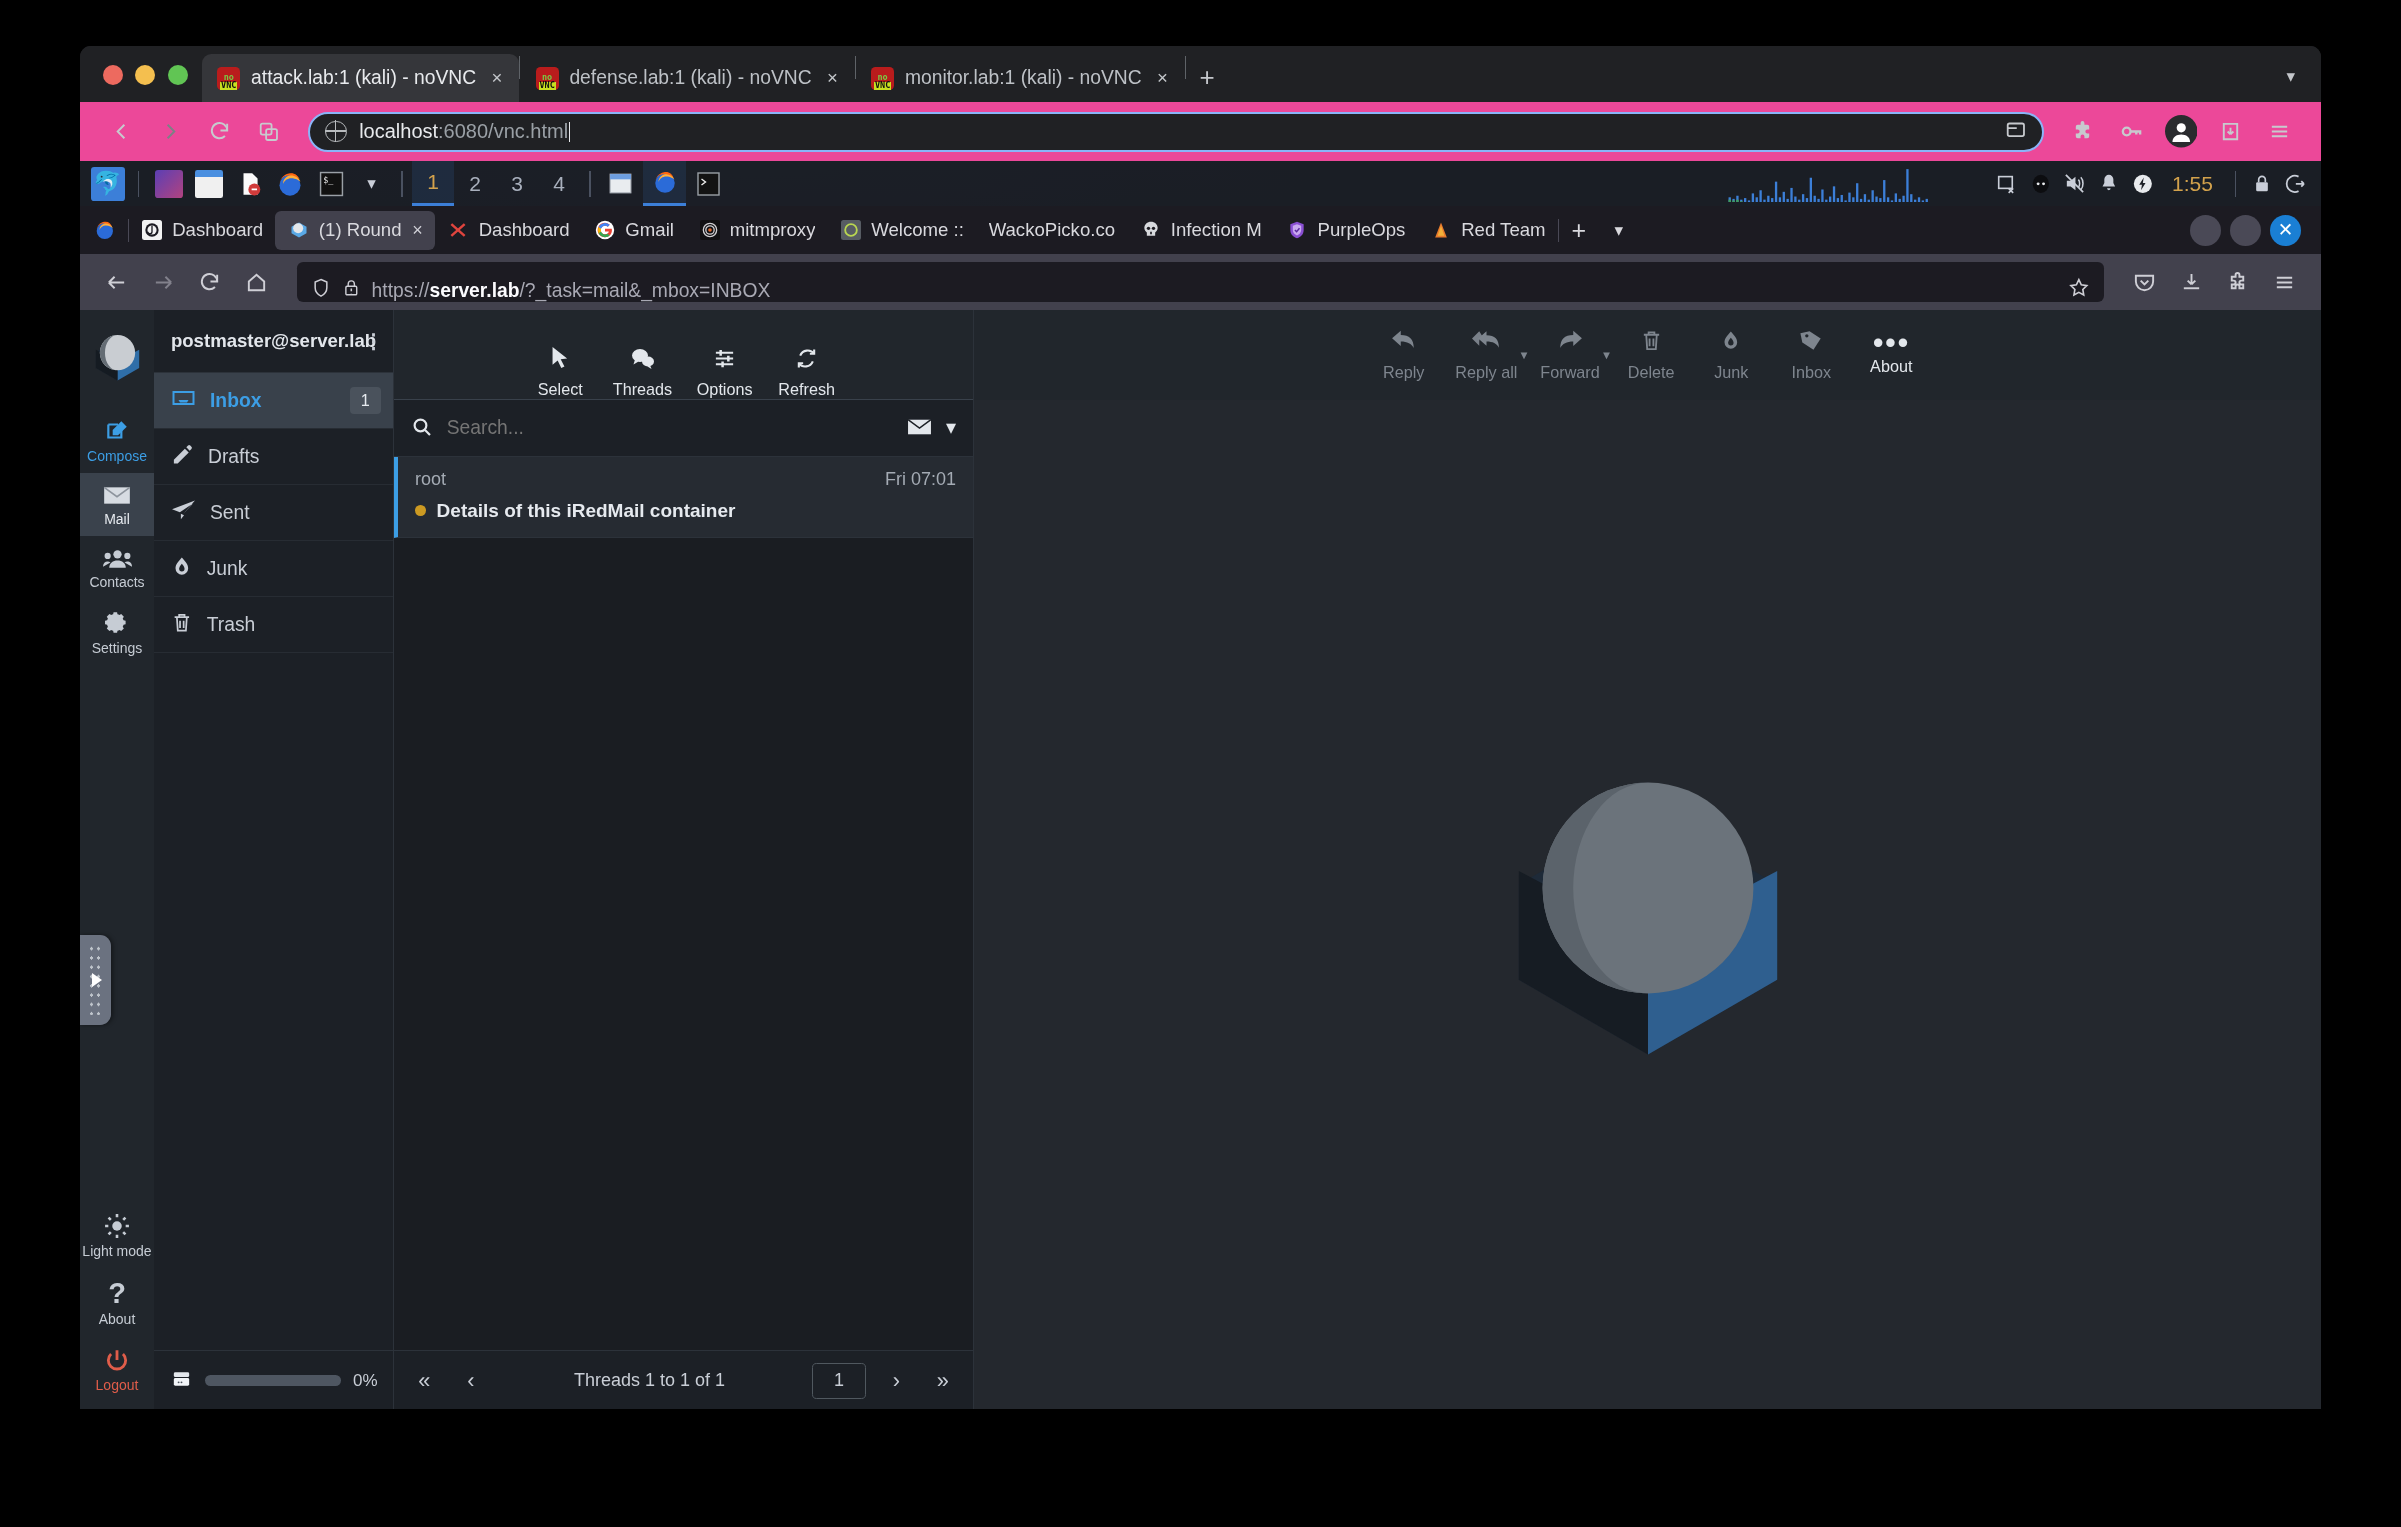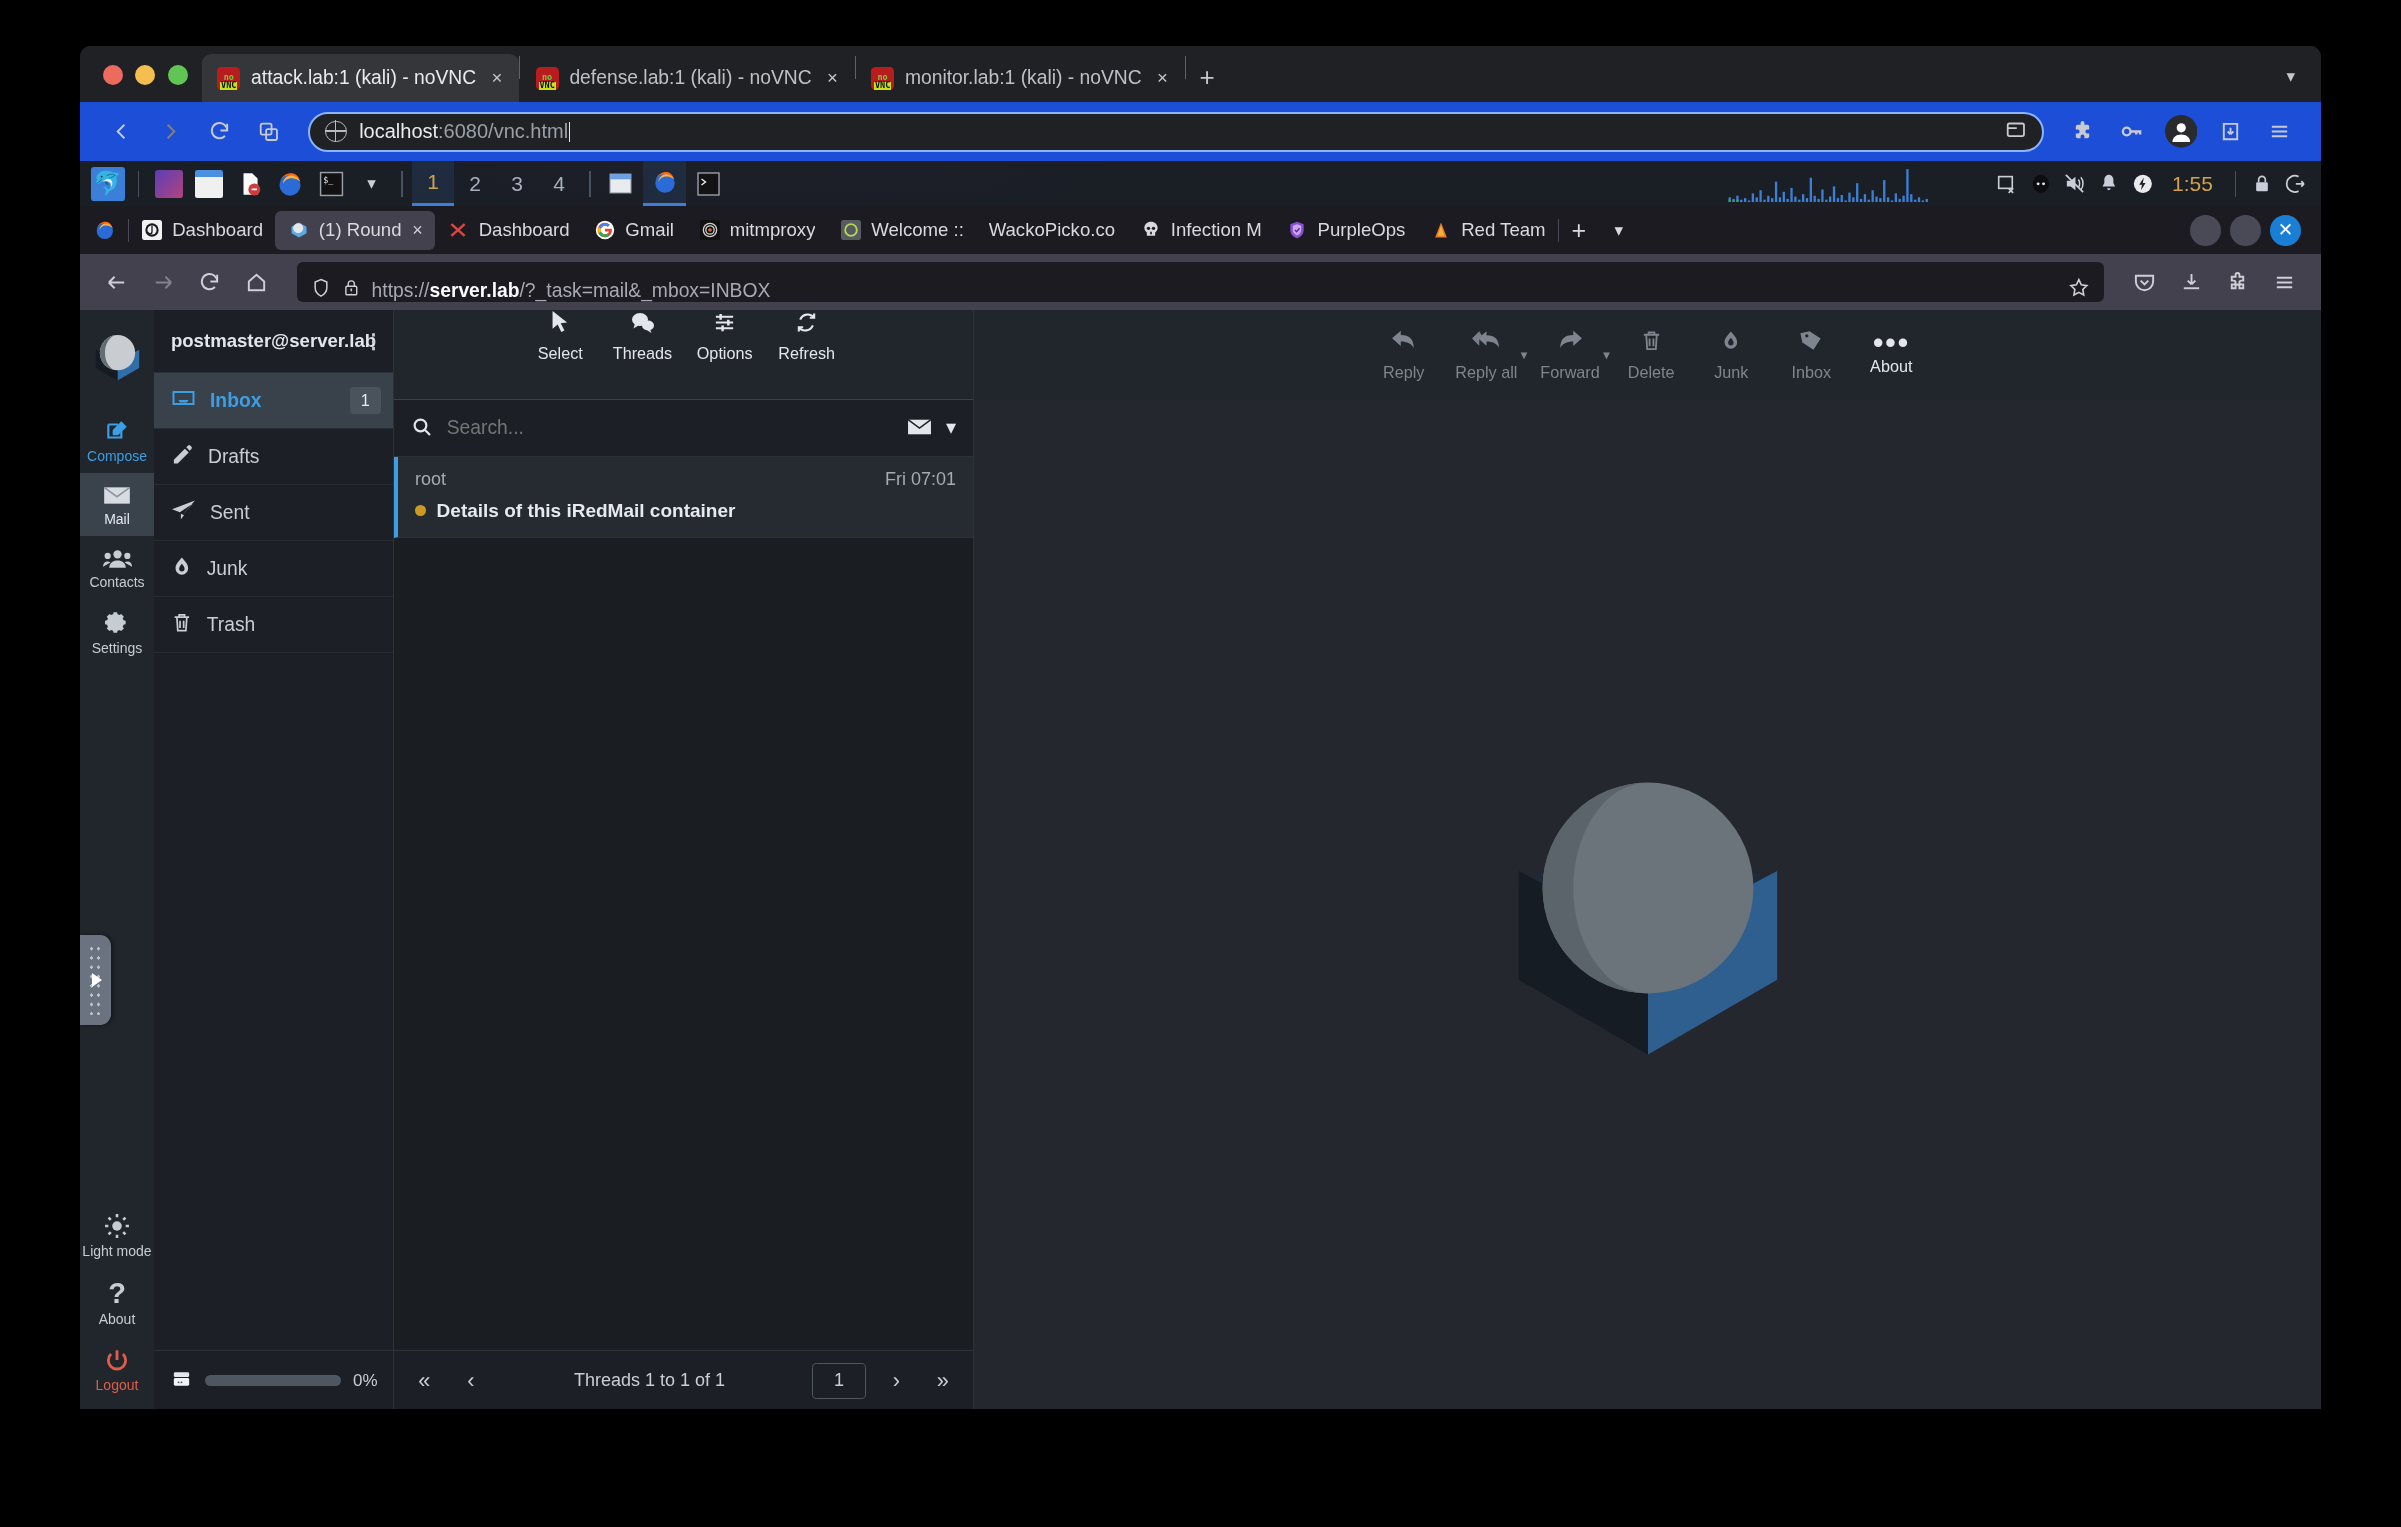--- a/index.html
+++ b/index.html
@@ -76,21 +76,21 @@
   }
   #chrome-tabstrip-spacer { flex: 1; }
   #chrome-caret-down {
     color: #c3c6ca; font-size: 17px; margin: 0 26px 15.5px 0;
   }
 
   
   #chrome-toolbar {
     position: absolute; left: 0; top: 56px;
     width: 100%; height: 59px;
-    background: #1d4ed8;
+    background: #ec4899;
     display: flex; align-items: center;
     padding: 0 20px;
     gap: 6.2px;
   }
   .ctb-btn {
     width: 43px; height: 43px;
     display: flex; align-items: center; justify-content: center;
     color: #c7cace; flex: none;
   }
   .ctb-btn.dim { color: #7d8085; }
@@ -297,21 +297,21 @@
     flex: 1; height: 10.8px; background: #4e5661; border-radius: 5.4px;
   }
   #rc-quota-pct { font-size: 17px; color: #c9ced6; }
 
   
   #rc-list {
     width: 580px; flex: none; display: flex; flex-direction: column;
     border-right: 0.8px solid #2c323a; background: #1c2026;
   }
   #rc-list-toolbar {
-    height: 90px; display: flex; align-items: flex-start; justify-content: center;
+    height: 90px; display: flex; align-items: flex-end; justify-content: center;
     gap: 23px; border-bottom: 0.8px solid #39414b; background: #21262c;
   }
   .rc-tb {
     display: flex; flex-direction: column; align-items: center; gap: 5.4px;
     color: #e3e7ec; font-size: 16.2px; min-width: 59px;
   }
   #rc-search {
     height: 57px; display: flex; align-items: center; gap: 14px;
     padding: 0 17px; border-bottom: 0.8px solid #2c323a; background: #1c2026;
   }

